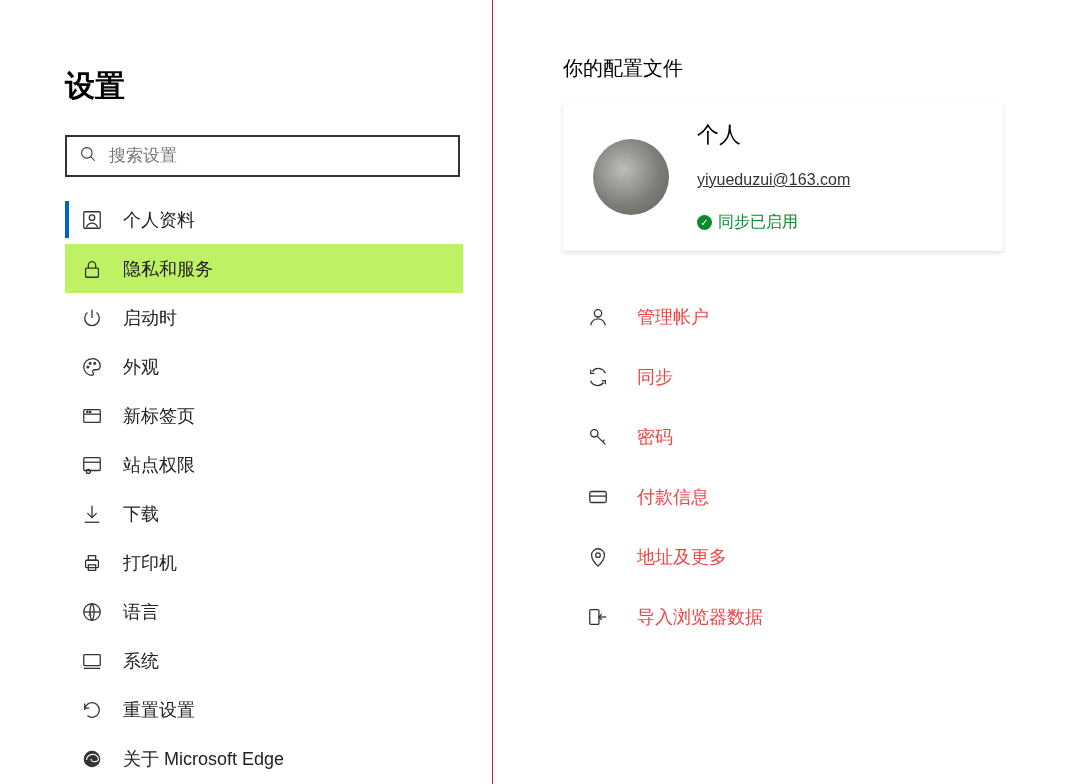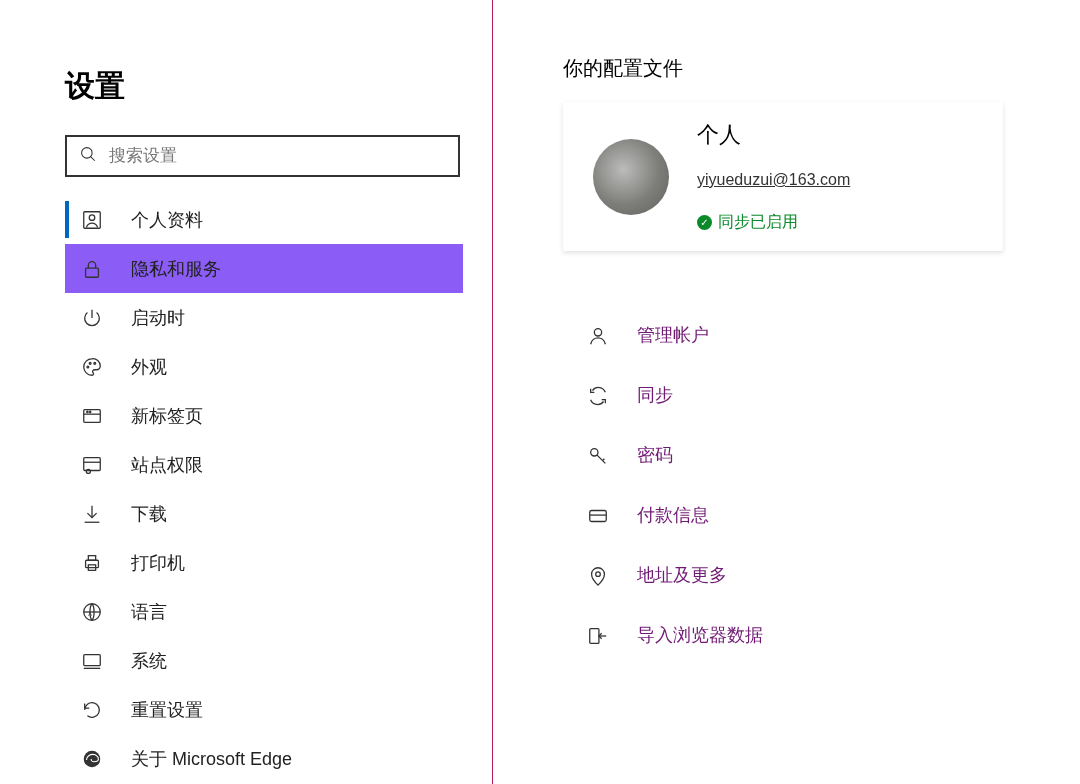--- a/index.html
+++ b/index.html
@@ -43,30 +43,29 @@
   .nav-list { list-style: none; width: 398px; }
   .nav-item {
     display: flex;
     align-items: center;
     height: 49px;
     padding-left: 16px;
     font-size: 18px;
     color: #222;
     cursor: pointer;
     position: relative;
-    gap: 8px;
   }
   .nav-item.active::before {
     content: "";
     position: absolute;
     left: 0; top: 6px; bottom: 6px;
     width: 4px;
     background: #0067c0;
   }
-  .nav-item.hover { background: #8b5cf6; }
+  .nav-item.hover { background: #bef264; }
   .nav-item .nav-icon {
     width: 22px; height: 22px;
     display: inline-flex;
     align-items: center; justify-content: center;
     margin-right: 20px;
     flex-shrink: 0;
   }
   .main {
     flex: 1;
     padding: 55px 0 0 70px;
@@ -98,27 +97,27 @@
   .sync-status { font-size: 16px; color: #0a8a2a; text-align: center; }
   .check-badge {
     width: 15px; height: 15px; border-radius: 50%;
     background: #0a8a2a; display: inline-flex;
     align-items: center; justify-content: center;
     color: #fff; font-size: 10px; line-height: 1;
   }
   .option-list { list-style: none; width: 440px; }
   .option-item {
     display: flex;
-    align-items: flex-end;
+    align-items: center;
     height: 60px;
     padding-left: 24px;
     cursor: pointer;
     font-size: 18px;
     font-weight: 500;
-    color: #701a75;
+    color: #ef4444;
   }
   .option-item .opt-icon {
     width: 22px; height: 22px;
     display: inline-flex; align-items: center; justify-content: center;
     margin-right: 28px;
   }
   svg { stroke: #333; fill: none; stroke-width: 1.4; }
 </style>
 </head>
 <body>

